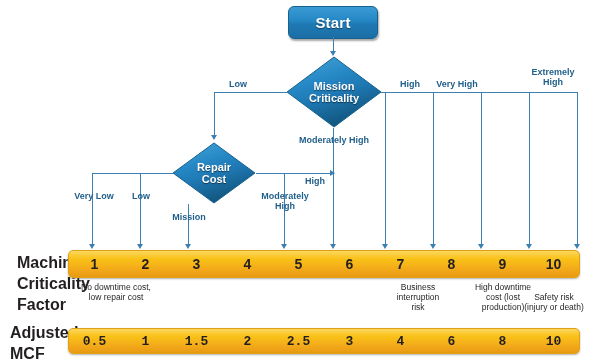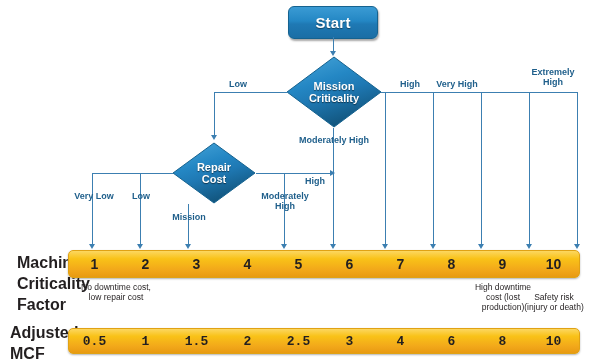--- a/index.html
+++ b/index.html
@@ -203,20 +203,23 @@
     <div class="cell" style="left:408px;width:51px;">
         <span>9</span>
       </div>
     <div class="cell" style="left:459px;width:51px;">
         <span>10</span>
       </div>
   </div>
 
   <div class="desc" style="left:58px;top:282px;width:116px;">No downtime cost,
 low repair cost</div>
+  <div class="desc" style="left:382px;top:282px;width:72px;">Business
+interruption
+risk</div>
   <div class="desc" style="left:456px;top:282px;width:94px;">High downtime
 cost (lost
 production)</div>
   <div class="desc" style="left:508px;top:292px;width:92px;">Safety risk
 (injury or death)</div>
 
   <div class="row-label" id="amcf-row-label">Adjusted
 MCF for Early
 Detection</div>
   <div class="bar" id="amcf-bar">

